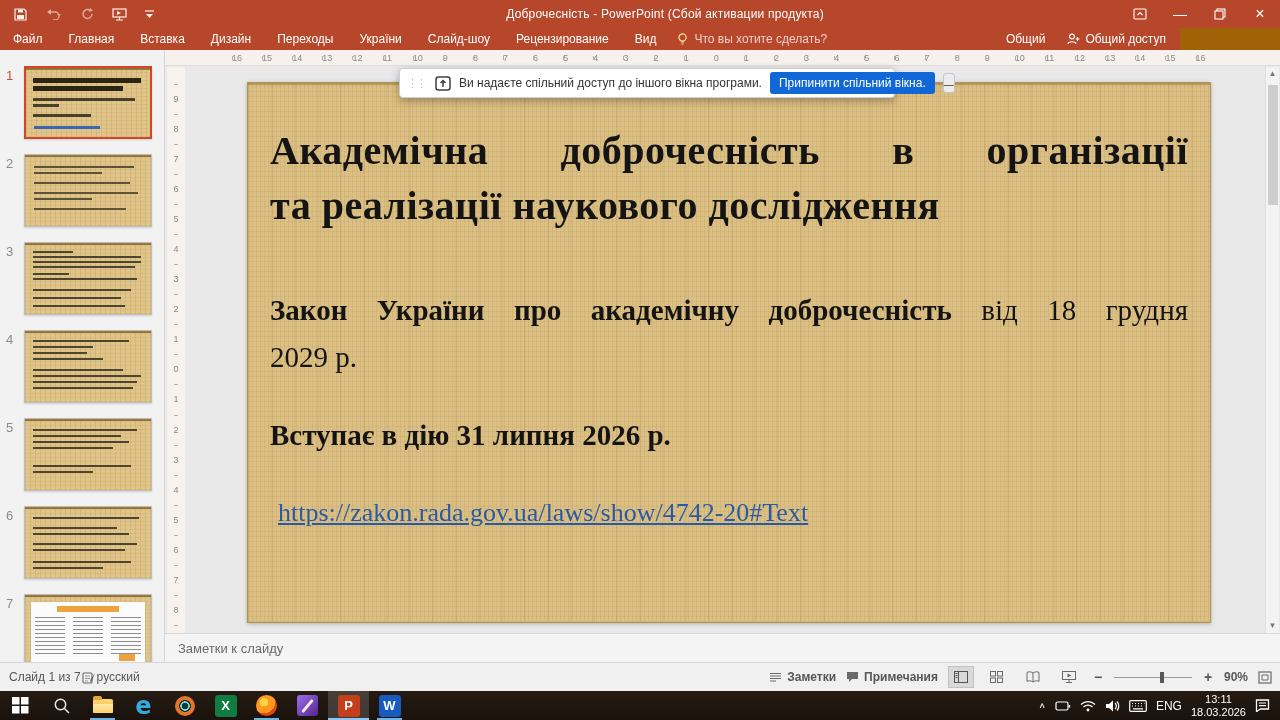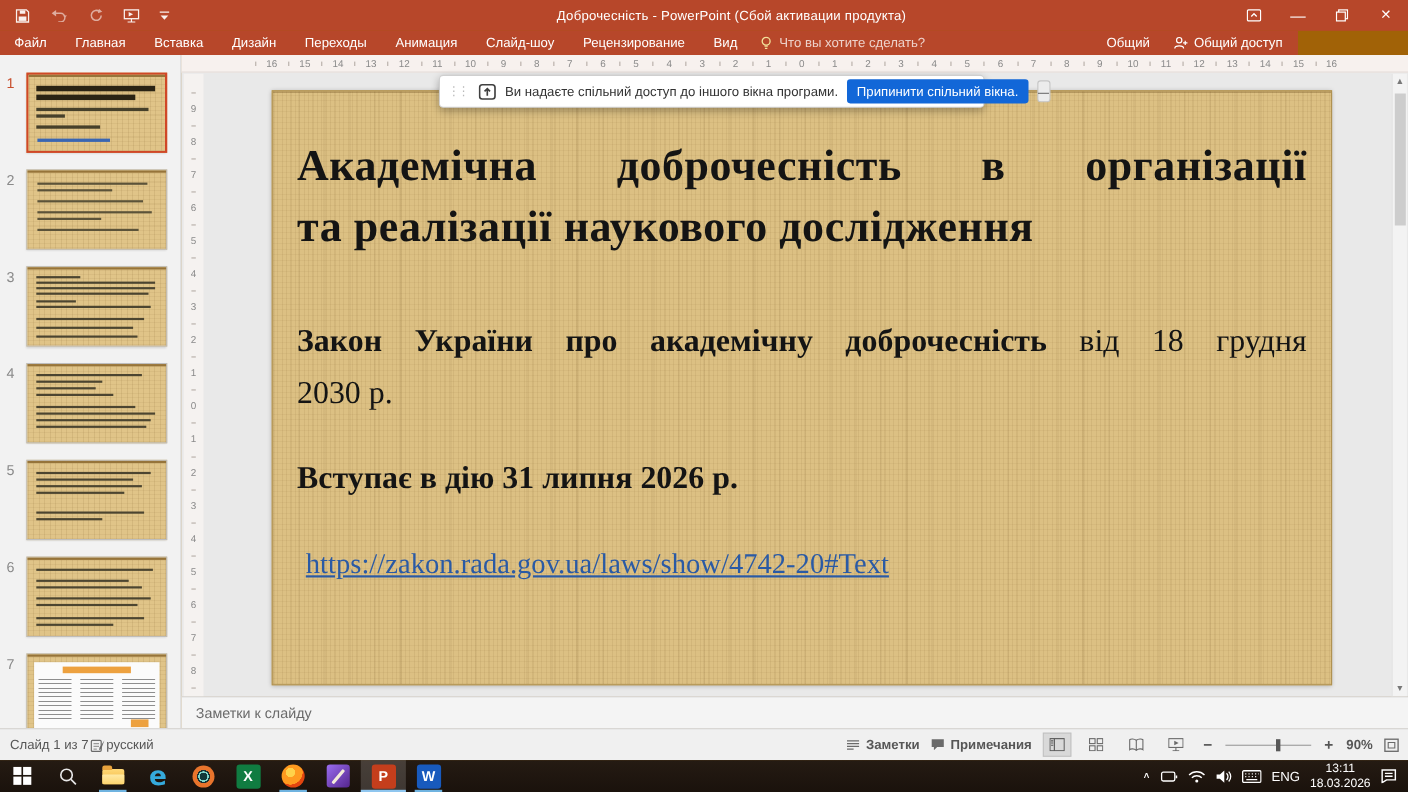--- a/index.html
+++ b/index.html
@@ -89,21 +89,21 @@
       repeating-linear-gradient(0deg,#8e8e8e 0 1px,rgba(0,0,0,0) 1px 4px),
       repeating-linear-gradient(0deg,#8e8e8e 0 1px,rgba(0,0,0,0) 1px 4px),
       linear-gradient(#eda13f,#eda13f),linear-gradient(#fbfbfb,#fbfbfb);
     background-size:62px 6px,30px 38px,30px 38px,30px 38px,16px 7px,114px 61px;
     background-position:32px 9px,10px 19px,48px 19px,86px 19px,94px 57px,6px 5px; }
 
   .workspace { position:absolute; left:165px; top:50px; width:1115px; height:583px; background:#e9e9e9; }
   .hruler { position:absolute; left:0; top:0; width:1115px; height:16px; background:#f7f1ee;
             border-bottom:1px solid #e3dcd8; overflow:hidden; }
   .hnums { position:absolute; left:67px; top:0; display:flex; }
-  .rn { width:30.12px; text-align:center; font-size:9px; color:#8a8a8a; line-height:16px; position:relative; }
+  .rn { width:30.12px; font-size:9px; color:#8a8a8a; line-height:16px; position:relative; }
   .rn::before { content:""; position:absolute; left:0; top:6px; width:1px; height:4px; background:#b5aca6; }
   .vruler { position:absolute; left:2px; top:17px; width:18px; height:566px; background:#f5f2f0; overflow:hidden; }
   .vnums { position:absolute; left:0; top:17px; width:18px; }
   .rnv { height:30.06px; width:18px; text-align:center; font-size:9px; color:#8a8a8a;
          display:flex; align-items:center; justify-content:center; position:relative; }
   .rnv::before { content:""; position:absolute; top:0; left:7px; height:1px; width:4px; background:#b5aca6; }
 
   
   .canvas { position:absolute; left:82px; top:32px; width:964px; height:541px;
             background-color:#dcc083; border:1px solid #b09252; box-shadow:0 1px 4px rgba(0,0,0,.25);
@@ -247,21 +247,21 @@
     </div>
   </div>
 
   <div class="tabsrow">
     <div class="rtabs">
         <span class="rtab">Файл</span>
         <span class="rtab">Главная</span>
         <span class="rtab">Вставка</span>
         <span class="rtab">Дизайн</span>
         <span class="rtab">Переходы</span>
-        <span class="rtab">Анимация</span>
+        <span class="rtab">України</span>
         <span class="rtab">Слайд-шоу</span>
         <span class="rtab">Рецензирование</span>
         <span class="rtab">Вид</span>
       </div>
     <div class="tellme">
       <span>
         <svg width="11" height="13" viewBox="0 0 11 13">
             <circle cx="5.5" cy="4.5" r="3.6" fill="none" stroke="#f2e29a" stroke-width="1.2"></circle>
             <path d="M4 9 h3 M4.4 11 h2.2" stroke="#f2e29a" stroke-width="1.1"></path>
           </svg>
@@ -388,21 +388,21 @@
           <span class="rnv">9</span>
         </div>
     </div>
 
     <div class="canvas">
       <div class="s-title">
         <div class="line-just">Академічна доброчесність в організації</div>
         <div>та реалізації наукового дослідження</div>
       </div>
       <p class="s-law line-just"><b>Закон України про академічну доброчесність</b><span> від 18 грудня</span></p>
-      <p class="s-law2">2030 р.</p>
+      <p class="s-law2">2029 р.</p>
       <p class="s-eff">Вступає в дію 31 липня 2026 р.</p>
       <a class="s-link">https://zakon.rada.gov.ua/laws/show/4742-20#Text</a>
     </div>
 
     <div class="cscroll">
       <span class="arr">▲</span>
       <div class="track">
         <div class="sthumb"></div>
       </div>
       <span class="arr">▼</span>

